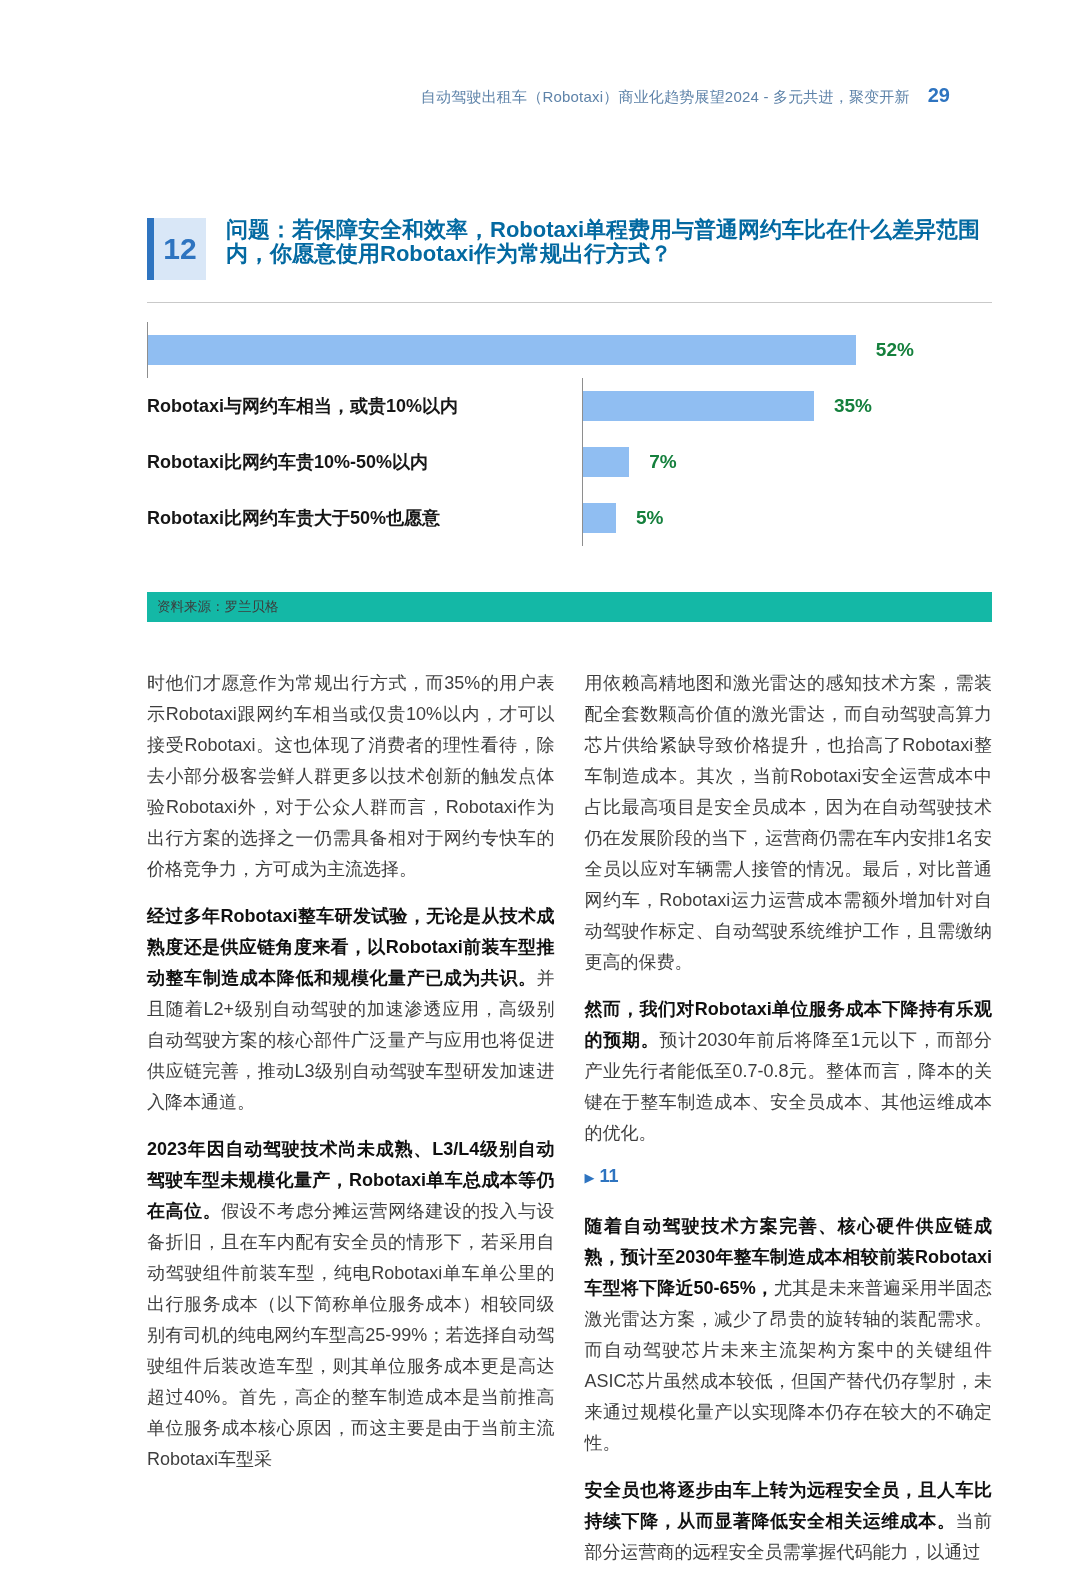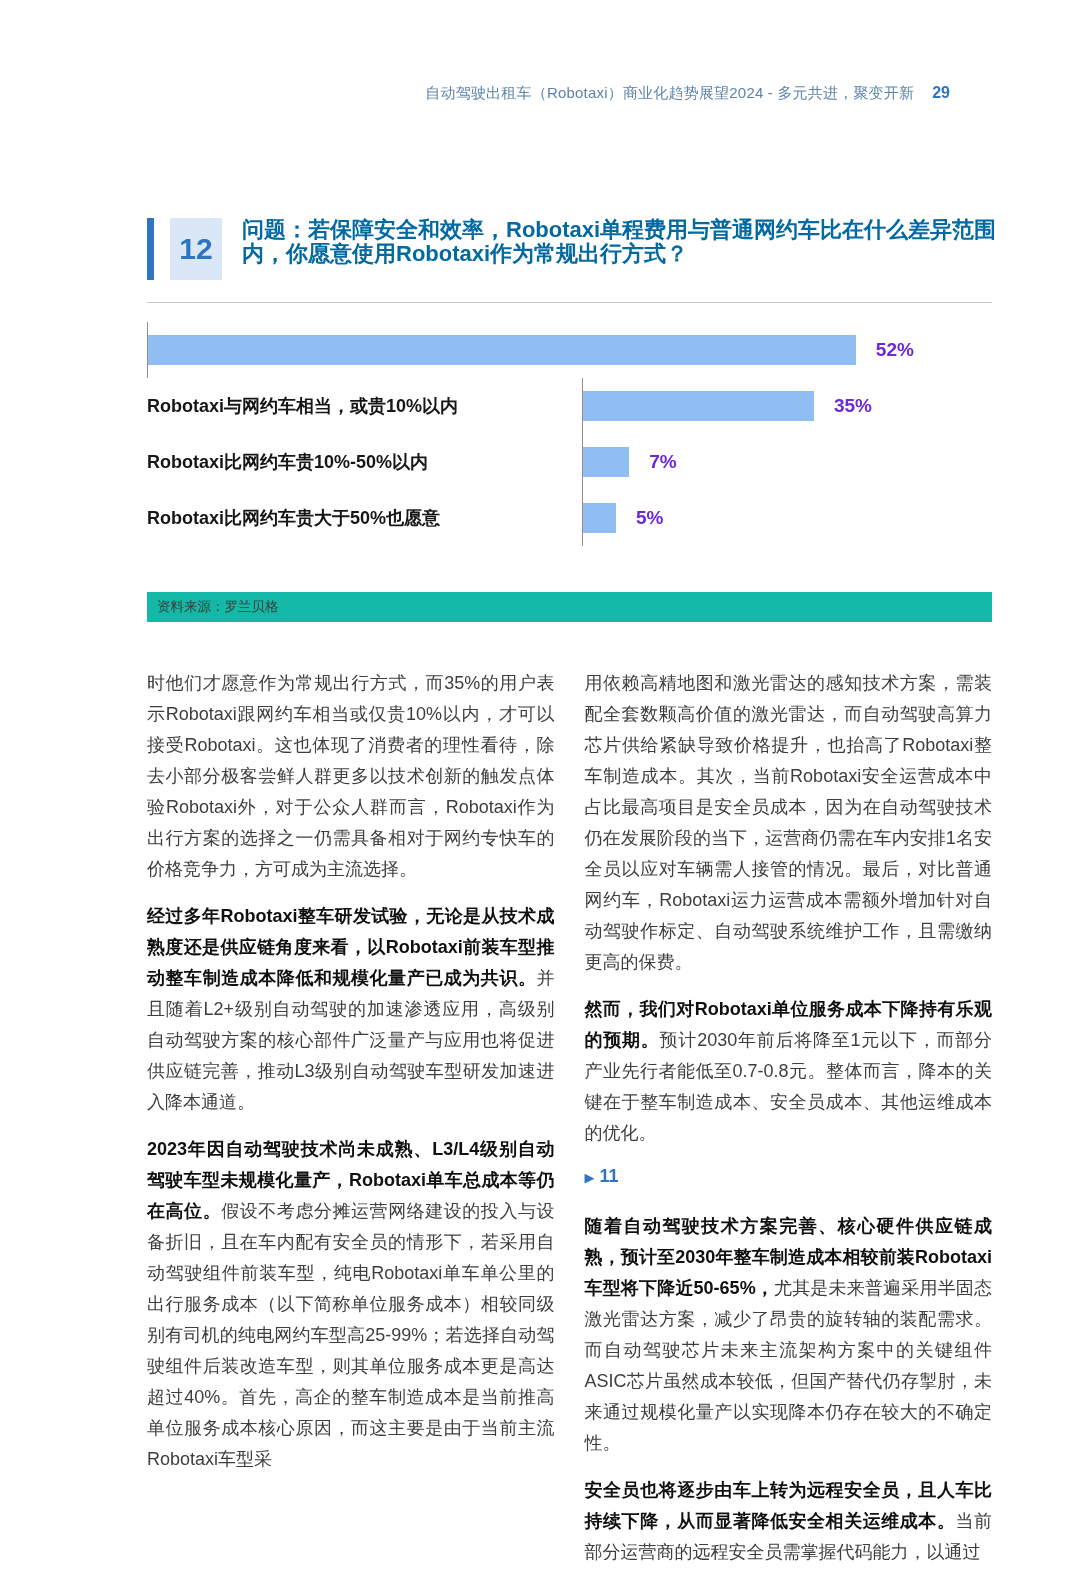--- a/index.html
+++ b/index.html
@@ -13,28 +13,28 @@
     margin:0 auto;
   }
 
   
   .running-head {
     position:absolute; top:84px; left:105px; right:88px;
     display:flex; justify-content:flex-end; align-items:baseline; gap:18px;
     font-size:15px;
   }
   .head-title { color:#5E83A9; letter-spacing:.2px; }
-  .head-page  { color:#2E74C0; font-weight:700; font-size:16px; }
+  .head-page  { color:#2E74C0; font-weight:700; font-size:20px; }
 
   
   .question-block {
     position:absolute; top:218px; left:105px; width:860px;
     display:flex; align-items:flex-start;
   }
-  .q-badge-wrap { display:flex; flex:0 0 auto;gap:16px; }
+  .q-badge-wrap { display:flex; flex:0 0 auto; }
   .q-bar { width:7px; height:62px; background:#2E74C0; }
   .q-num {
     width:52px; height:62px; background:#D9E7F7; color:#2E74C0;
     font-size:30px; font-weight:700;
     display:flex; align-items:center; justify-content:center;
   }
   .q-text {
     margin-left:20px; width:780px;
     font-size:22px; font-weight:700; color:#0369a1; line-height:24px;
   }
@@ -46,21 +46,21 @@
   
   .chart { position:absolute; top:322px; left:105px; width:845px; }
   .chart-row { display:flex; align-items:center; height:56px; }
   .chart-label { width:435px; font-size:18px; font-weight:700; color:#161616; padding-right:12px; }
   .chart-bar-area {
     flex:1; height:100%;
     display:flex; align-items:center;
     border-left:1px solid #8E8E8E;
   }
   .chart-bar { height:30px; background:#90BEF2; }
-  .chart-value { margin-left:20px; font-size:19px; font-weight:700; color:#6d28d9; white-space:nowrap; }
+  .chart-value { margin-left:20px; font-size:19px; font-weight:700; color:#15803d; white-space:nowrap; }
   .chart-note { margin-top:14px; padding-left:10px; font-size:17px; font-style:italic; color:#2b2b2b; }
 
   
   .source-bar {
     position:absolute; top:592px; left:105px; width:845px; height:30px;
     background:#14b8a6; display:flex; align-items:center;
     padding-left:10px; font-size:13.5px; color:#3c3c3c;
   }
 
   

